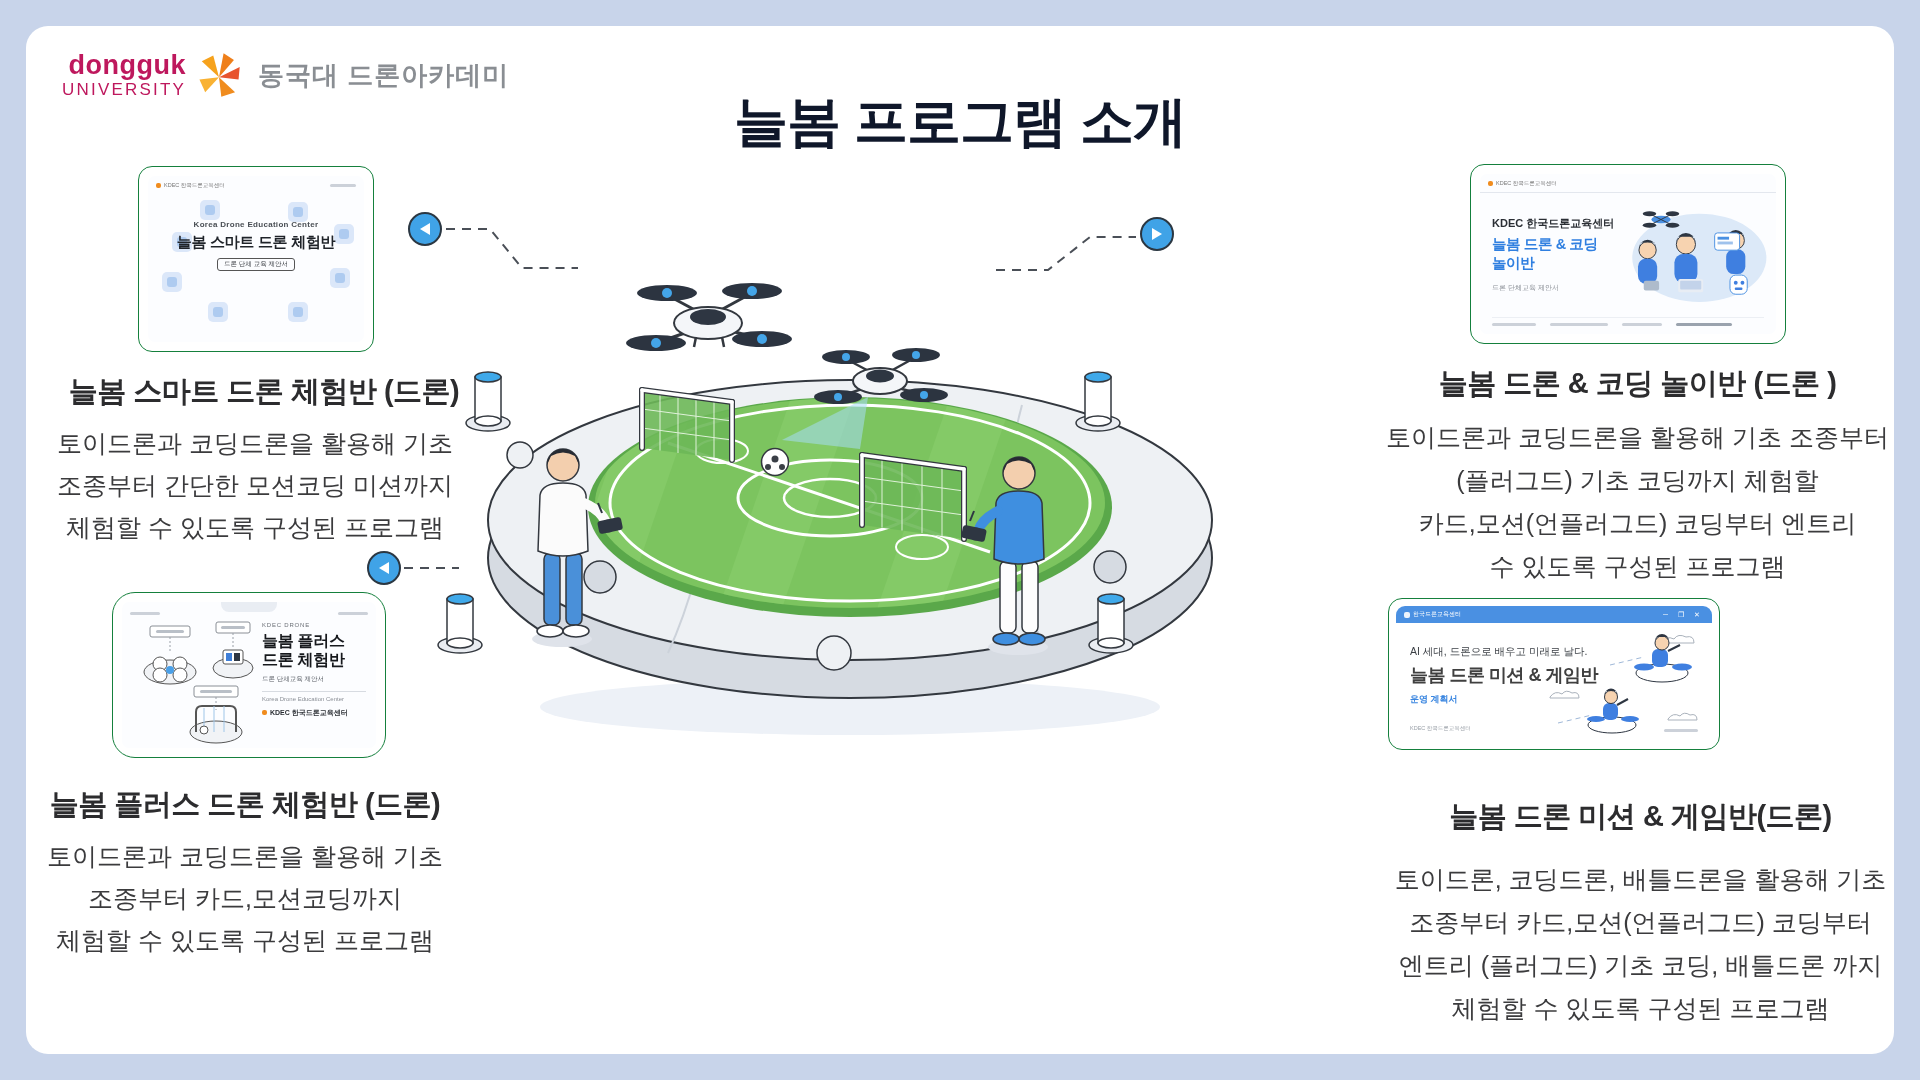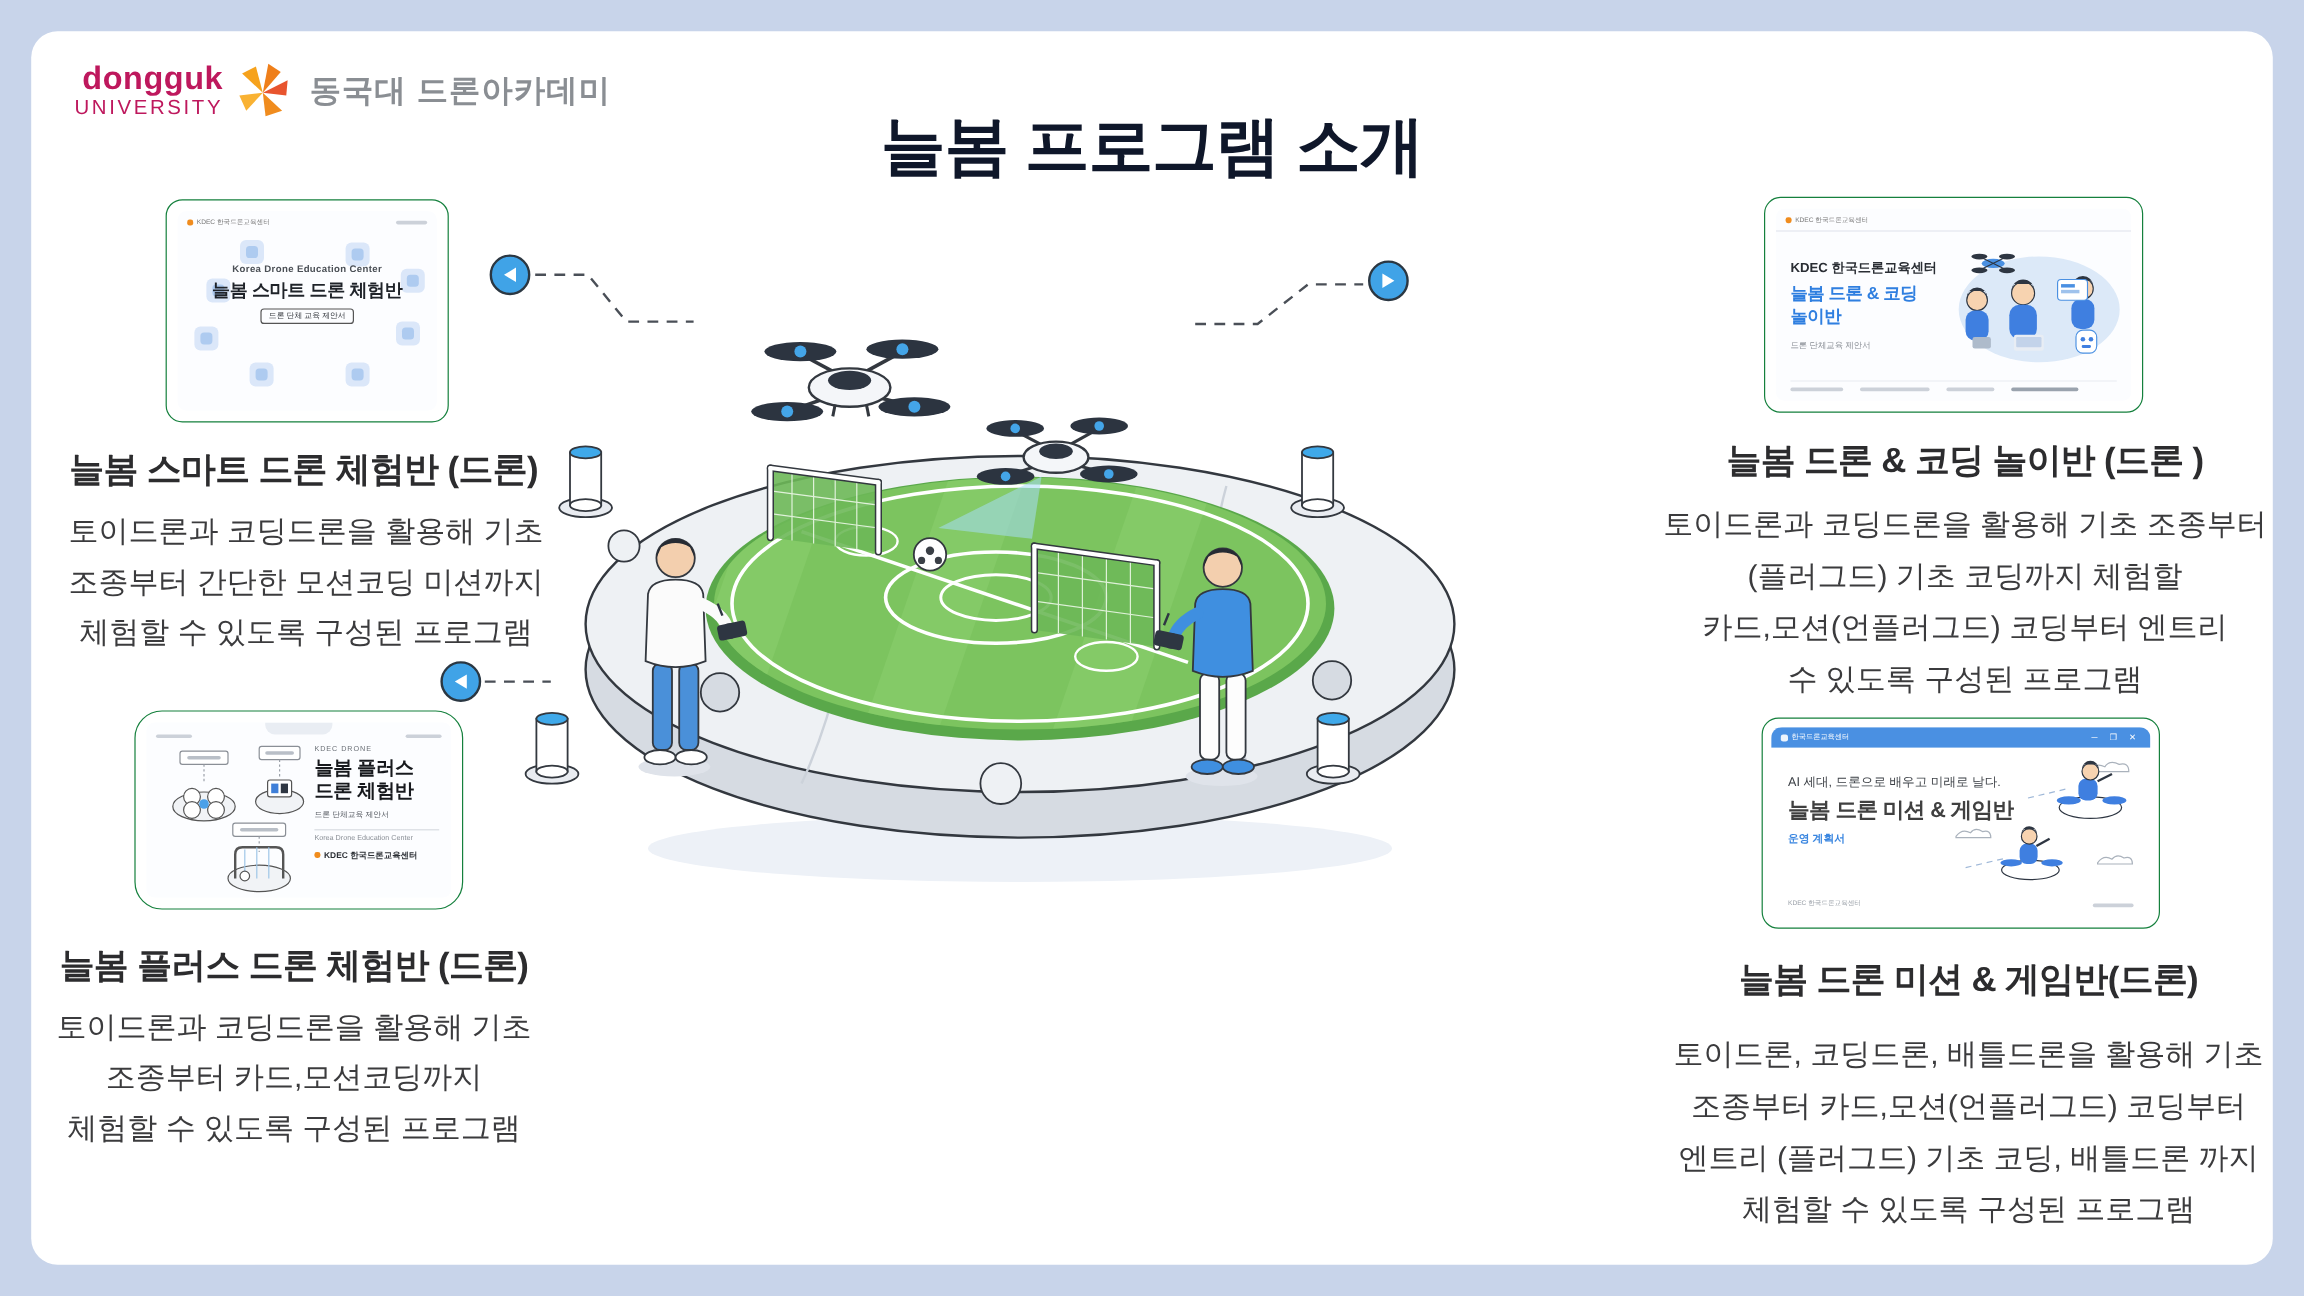--- a/index.html
+++ b/index.html
@@ -21,21 +21,21 @@
   .brand-mark{width:46px;height:46px;}
   .brand-academy{font-size:26px;color:#8a8e93;font-weight:600;letter-spacing:1px;margin-left:6px;}
   .title{
     position:absolute;left:0;top:86px;width:100%;margin:0;text-align:center;
     font-size:54px;font-weight:700;color:#0f172a;letter-spacing:-1px;
   }
   
   .prog-heading{position:absolute;text-align:center;font-weight:800;font-size:29px;color:#2c2c2e;letter-spacing:-.5px;}
   .prog-desc{position:absolute;text-align:center;font-size:25px;color:#3b3b3d;font-weight:500;}
   .prog-desc div{line-height:42px;}
-  .h-tl{left:33px;top:372px;width:440px;}
+  .h-tl{left:44px;top:372px;width:440px;}
   .d-tl{left:35px;top:422px;width:440px;}
   .h-bl{left:25px;top:785px;width:440px;}
   .d-bl{left:25px;top:835px;width:440px;}
   .h-tr{left:1385px;top:364px;width:505px;}
   .d-tr{left:1385px;top:416px;width:505px;}
   .d-tr div{line-height:43px;}
   .h-br{left:1388px;top:797px;width:505px;}
   .d-br{left:1388px;top:858px;width:505px;}
   .d-br div{line-height:43px;}
   
@@ -65,21 +65,21 @@
   
   .t-tr{left:1470px;top:164px;width:316px;height:180px;}
   .tr-head{position:absolute;left:0;right:0;top:0;height:18px;border-bottom:1px solid #e3e7ee;}
   .tr-body{position:absolute;left:12px;top:28px;right:8px;bottom:24px;display:flex;}
   .tr-texts{width:128px;padding-top:14px;}
   .tr-org{font-size:11px;font-weight:700;color:#2a2e34;}
   .tr-title{font-size:14.5px;font-weight:800;color:#2f7fe0;margin-top:4px;letter-spacing:-.4px;}
   .tr-sub{font-size:7px;color:#8a8f96;margin-top:10px;}
   .tr-footer{position:absolute;left:12px;right:12px;bottom:8px;display:flex;gap:14px;align-items:center;border-top:1px solid #eceff4;padding-top:5px;}
   
-  .t-br{left:1468px;top:598px;width:332px;height:176px;}
+  .t-br{left:1388px;top:598px;width:332px;height:152px;}
   .br-window{position:absolute;left:7px;top:7px;right:7px;bottom:7px;border-radius:9px;overflow:hidden;background:#fff;}
   .br-bar{height:17px;background:#4a90e2;display:flex;align-items:center;padding:0 8px;color:#fff;}
   .br-bar-title{font-size:6px;display:flex;align-items:center;gap:3px;}
   .br-bar-dot{width:6px;height:6px;border-radius:2px;background:#fff;opacity:.9;}
   .br-bar-controls{margin-left:auto;font-size:7px;letter-spacing:4px;}
   .br-body{position:relative;height:calc(100% - 17px);}
   .br-tagline{position:absolute;left:14px;top:22px;font-size:10.5px;color:#3c4046;}
   .br-title{position:absolute;left:14px;top:40px;font-size:18px;font-weight:800;color:#404040;letter-spacing:-.5px;}
   .br-sub{position:absolute;left:14px;top:70px;font-size:9px;font-weight:700;color:#3a86e0;}
   .br-foot-l{position:absolute;left:14px;bottom:10px;}

